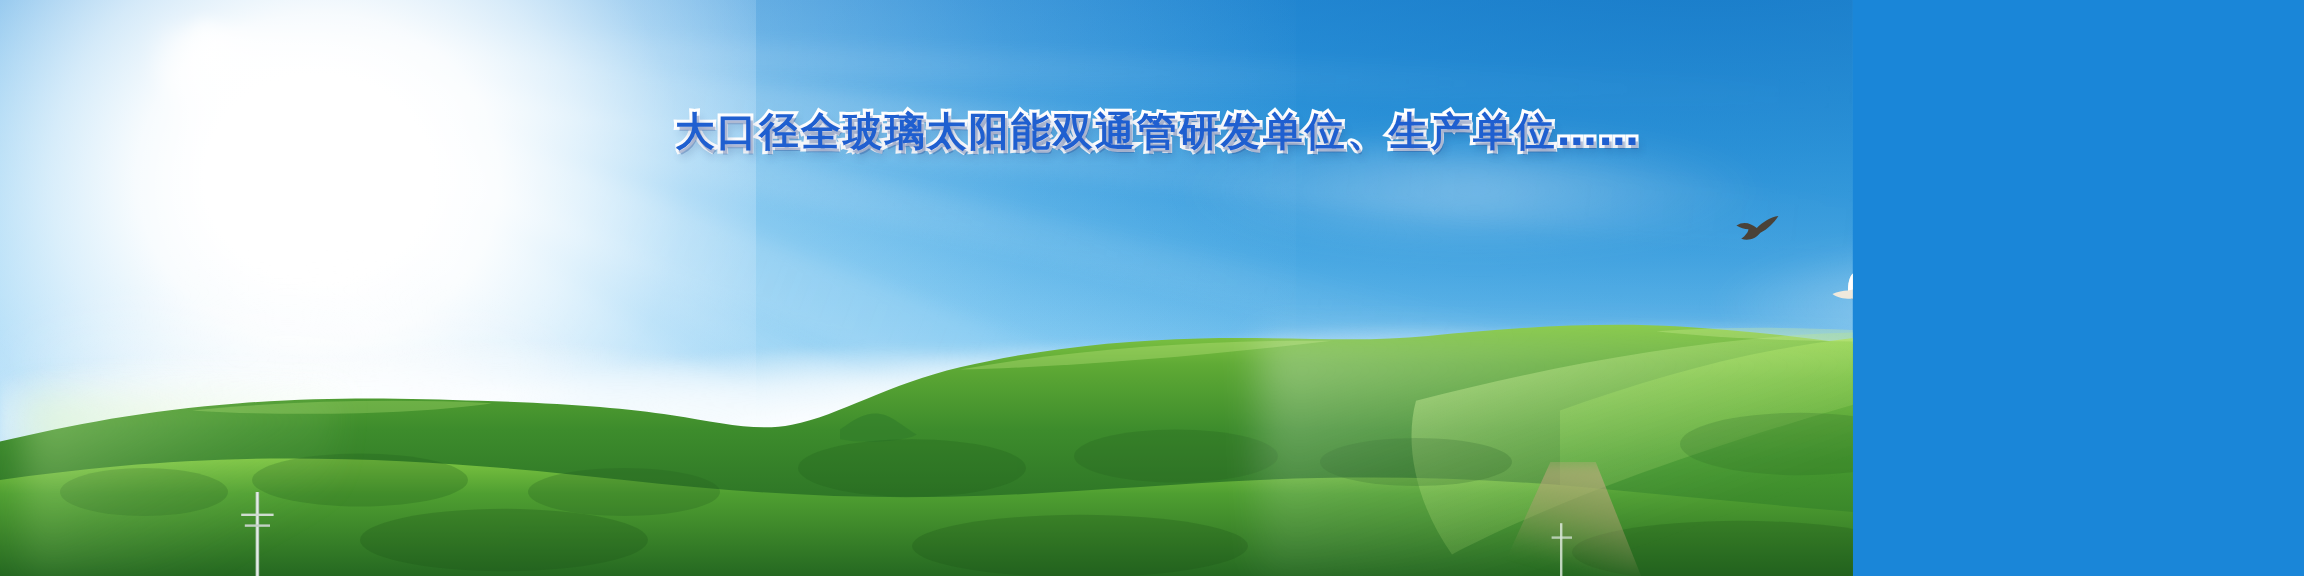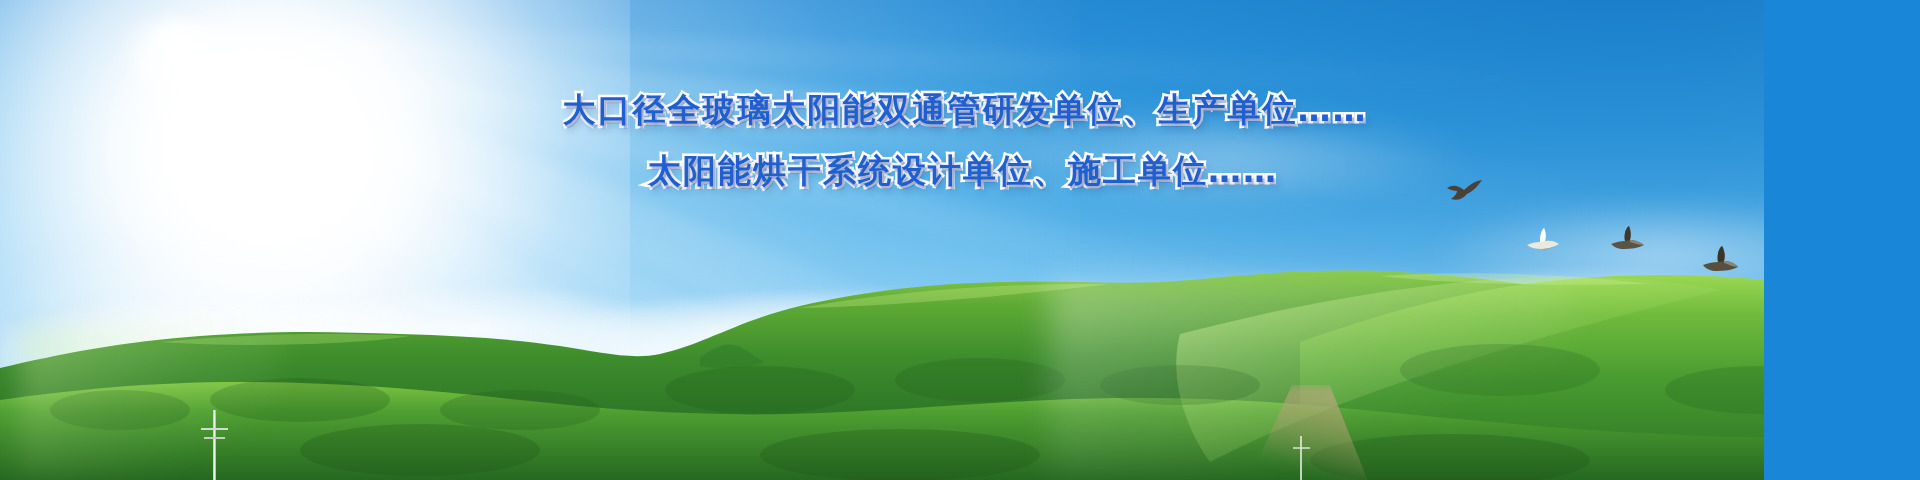--- a/index.html
+++ b/index.html
@@ -2,21 +2,21 @@
 <html><head>
 <meta charset="utf-8">
 <style>
   * { margin:0; padding:0; box-sizing:border-box; }
   html, body {
     width:1920px; height:480px; overflow:hidden;
     font-family:"Liberation Sans", sans-serif; background:#1a86d8;
   }
 
   #banner {
-    position:relative; width:1764px; height:480px; overflow:hidden;
+    position:relative; width:1544px; height:480px; overflow:hidden;
   }
 
   
   .sky {
     position:absolute; inset:0;
     background:
       linear-gradient(to bottom,
         #2d8fd8 0%,
         #359ade 12%,
         #3fa5e3 26%,
@@ -301,16 +301,15 @@
         <path d="M3 20 C8 18 14 17 18 17 C17 11 18 4 22 1 C25 6 25 12 24 16
                  C29 16 35 18 38 22 C32 25 24 26 17 26 C11 26 6 24 3 20 Z" fill="#57503f"></path>
         <path d="M18 17 C17 11 18 4 22 1 C25 6 25 12 24 16 Z" fill="#3b3528"></path>
         <path d="M24 16 C29 16 35 18 38 22 C33 22 28 19 24 18 Z" fill="#8e8673"></path>
       </svg>
     </div>
   </div>
 
   <div class="headline">
     <span class="line l1">大口径全玻璃太阳能双通管研发单位、生产单位……</span>
-    <span class="line l2">太阳能烘干系统设计单位、施工单位……</span>
   </div>
 
 </div>
 
 </body></html>

